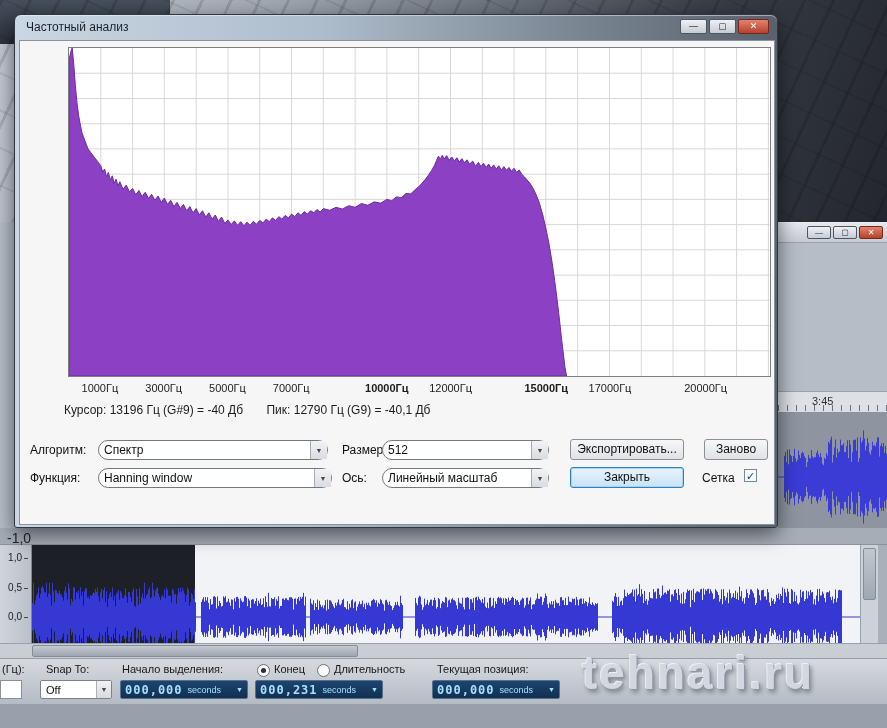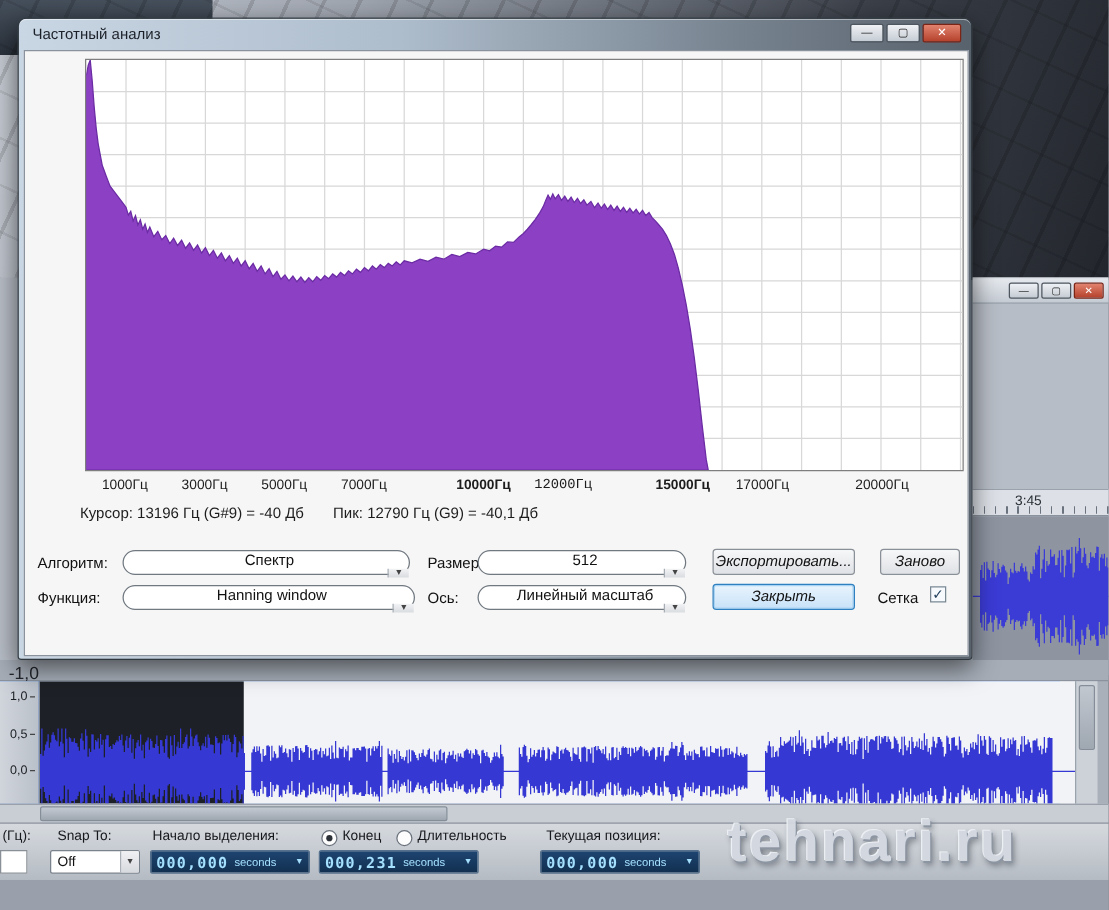--- a/index.html
+++ b/index.html
@@ -92,26 +92,26 @@
   .plot{position:absolute;left:48px;top:6px;width:703px;height:330px;background:#fff;border:1px solid #7e7e7e;}
   .plot svg{position:absolute;inset:0;width:100%;height:100%;}
   .xlabels{position:absolute;left:48px;top:341px;width:703px;height:15px;}
   .xlabel{position:absolute;transform:translateX(-50%);font-size:11px;color:#1d1d1d;white-space:nowrap;}
   .xlabel.bold{font-weight:bold;}
   .cursor-line{position:absolute;left:44px;top:362px;font-size:12px;color:#1d1d1d;}
   .cursor-line .peak{margin-left:20px;}
 
   .lbl{position:absolute;font-size:12px;color:#111;white-space:nowrap;}
   .combo{position:absolute;height:20px;background:#fff;border:1px solid #707880;border-radius:10px;
-    display:flex;align-items:center;padding-left:5px;font-size:12px;color:#111;flex-direction:column;}
+    display:flex;align-items:center;padding-left:5px;font-size:12px;color:#111;}
   .combo-arrow{margin-left:auto;width:17px;height:100%;display:flex;align-items:center;justify-content:center;
     font-size:7px;color:#444;background:linear-gradient(#f2f3f5,#d9dce0);border-left:1px solid #a7adb4;}
   .btn{position:absolute;height:21px;border:1px solid #8a9097;border-radius:3px;
     background:linear-gradient(#f6f7f8,#dfe2e6);font-size:12px;color:#111;
-    text-align:center;line-height:19px;cursor:default;user-select:none;font-style:italic;}
+    text-align:center;line-height:19px;cursor:default;user-select:none;}
   .btn.default{background:linear-gradient(#e9f4fd,#c8e2f8);border-color:#2f80c0;
     box-shadow:inset 0 0 0 1px #a9d3f2;}
   .checkbox{position:absolute;width:13px;height:13px;border:1px solid #7a8894;background:#f7fafc;
     font-size:11px;line-height:12px;text-align:center;color:#24415f;}
 </style>
 </head>
 <body>
 
 <div class="screen">
 
@@ -215,21 +215,21 @@
             <path d="M31.9 0V330M63.8 0V330M95.6 0V330M127.5 0V330M159.4 0V330M191.3 0V330M223.2 0V330M255.1 0V330M286.9 0V330M318.8 0V330M350.7 0V330M382.6 0V330M414.5 0V330M446.3 0V330M478.2 0V330M510.1 0V330M542.0 0V330M573.9 0V330M605.8 0V330M637.6 0V330M669.5 0V330M701.4 0V330M0 25.4H703M0 50.8H703M0 76.2H703M0 101.5H703M0 126.9H703M0 152.3H703M0 177.7H703M0 203.1H703M0 228.5H703M0 253.8H703M0 279.2H703M0 304.6H703" stroke="#d8d8d8" fill="none" stroke-width="1"></path>
             <path d="M0.0 12.7 L1.6 4.2 L3.2 0.0 L4.8 16.9 L6.4 38.1 L8.0 55.0 L9.6 67.7 L11.2 76.2 L12.8 84.6 L14.3 88.8 L15.9 93.1 L17.5 97.3 L19.1 101.5 L22.3 105.8 L25.5 110.0 L28.7 114.2 L31.9 118.5 L33.8 124.8 L35.7 121.8 L37.6 129.5 L39.5 125.2 L41.4 132.8 L43.4 128.6 L45.3 136.2 L47.2 132.0 L49.1 138.8 L51.0 134.5 L54.2 142.2 L57.4 137.9 L60.6 144.7 L63.8 141.3 L67.0 147.7 L70.1 143.4 L73.3 149.3 L76.5 145.1 L79.7 151.5 L82.9 147.2 L86.1 153.2 L89.3 148.9 L92.5 155.3 L95.6 151.0 L98.8 157.4 L102.0 153.2 L105.2 159.5 L108.4 155.3 L111.6 161.6 L114.8 157.4 L118.0 163.7 L121.2 159.5 L124.3 165.8 L127.5 161.6 L130.7 168.0 L133.9 163.7 L137.1 170.1 L140.3 165.8 L143.5 172.2 L146.7 168.0 L149.8 174.3 L153.0 170.1 L156.2 176.4 L159.4 173.0 L162.6 177.7 L165.8 173.9 L169.0 178.5 L172.2 174.7 L175.4 179.0 L178.5 175.2 L181.7 178.5 L184.9 174.3 L188.1 177.3 L191.3 173.5 L194.5 176.0 L197.7 172.2 L200.9 174.7 L204.0 170.9 L207.2 173.5 L210.4 169.7 L213.6 172.2 L216.8 168.4 L220.0 170.9 L223.2 167.1 L226.4 169.7 L229.6 165.8 L232.7 168.4 L235.9 164.6 L239.1 167.1 L242.3 163.7 L245.5 165.8 L248.7 162.5 L251.9 165.0 L255.1 161.6 L261.4 163.3 L267.8 160.3 L274.2 162.0 L280.6 158.7 L286.9 160.3 L293.3 156.5 L299.7 158.2 L306.1 154.8 L312.4 156.1 L318.8 152.3 L323.6 153.6 L328.4 149.8 L333.2 150.6 L338.0 146.4 L342.7 146.8 L347.5 142.2 L350.7 139.6 L353.9 136.2 L357.1 132.4 L360.3 128.2 L363.5 123.5 L366.6 118.0 L368.6 113.0 L370.5 108.7 L372.4 112.1 L374.3 107.9 L376.2 111.7 L378.8 108.3 L381.3 113.0 L383.9 109.6 L386.4 113.8 L389.0 110.4 L391.5 114.7 L394.1 111.3 L396.6 115.5 L399.2 112.5 L401.7 116.8 L404.9 113.8 L407.8 118.9 L410.6 115.1 L413.2 119.3 L415.7 115.9 L418.3 120.2 L420.8 116.8 L423.4 121.0 L425.9 117.6 L428.5 121.8 L431.0 118.5 L433.6 122.7 L436.1 119.3 L438.7 123.1 L441.2 120.2 L443.8 124.0 L446.3 121.0 L448.9 125.2 L451.5 122.7 L454.0 126.9 L456.6 129.5 L459.1 132.4 L462.3 136.2 L465.5 141.3 L468.7 148.1 L471.9 156.5 L475.0 167.5 L478.2 181.1 L481.4 197.2 L484.6 216.6 L487.8 239.5 L491.0 265.7 L494.2 294.5 L497.4 321.5 L499.0 330.0 L499.0 330 L0.0 330 Z" fill="#8c40c4" stroke="#6a2ba3" stroke-width="1"></path>
           </svg>
       </div>
       <div class="xlabels" id="xlabels">
           <div class="xlabel" style="left: 31.8821px;">1000Гц</div>
           <div class="xlabel" style="left: 95.6463px;">3000Гц</div>
           <div class="xlabel" style="left: 159.41px;">5000Гц</div>
           <div class="xlabel" style="left: 223.175px;">7000Гц</div>
           <div class="xlabel bold" style="left: 318.821px;">10000Гц</div>
-          <div class="xlabel" style="left: 382.585px; font-family: Liberation Mono, monospace;">12000Гц</div>
+          <div class="xlabel" style="left: 382.585px;">12000Гц</div>
           <div class="xlabel bold" style="left: 478.231px;">15000Гц</div>
           <div class="xlabel" style="left: 541.995px;">17000Гц</div>
           <div class="xlabel" style="left: 637.642px;">20000Гц</div>
         </div>
 
       <div class="cursor-line">
         <span>Курсор: 13196 Гц (G#9) = -40 Дб</span>
         <span class="peak">Пик: 12790 Гц (G9) = -40,1 Дб</span>
       </div>
 

